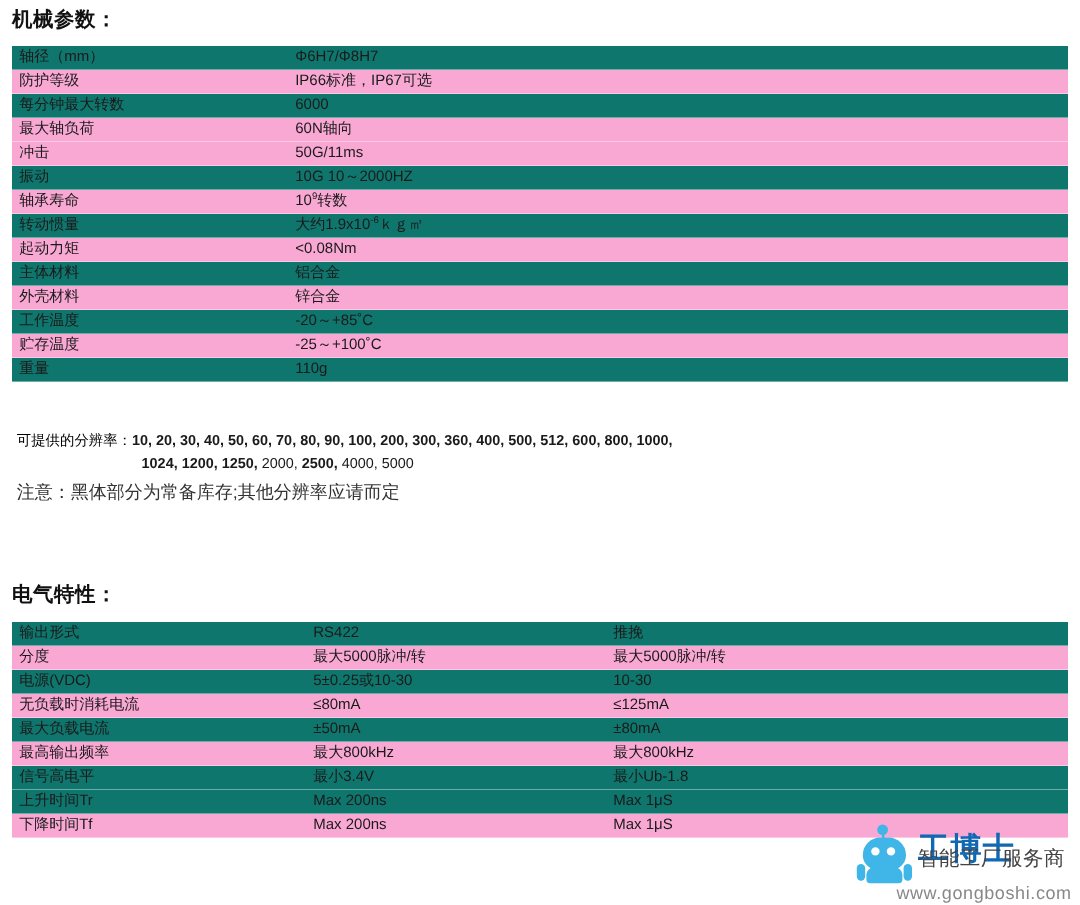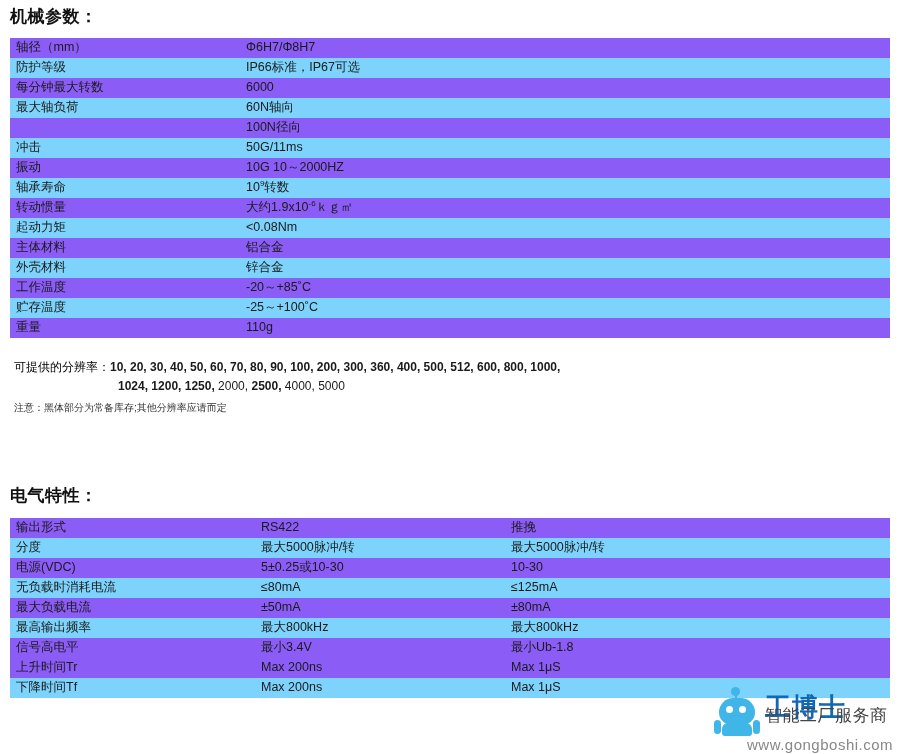--- a/index.html
+++ b/index.html
@@ -55,24 +55,24 @@
   table.spec td {
     padding: 2px 6px 3px 6px;
     height: 15px;
     line-height: 15px;
     vertical-align: middle;
     border: none;
     white-space: nowrap;
     overflow: hidden;
   }
   table.spec tr.band td {
-    background: #8b5cf6;
+    background: #0f766e;
   }
   table.spec tr.plain td {
-    background: #7dd3fc;
+    background: #f9a8d4;
   }
   .col-label { width: 230px; }
   .col-v1 { width: 250px; }
   .col-v2 { width: 400px; }
   .e-label { width: 245px; }
   .e-v1 { width: 250px; }
   .e-v2 { width: 385px; }
   sup {
     font-size: 8px;
     vertical-align: super;
@@ -99,21 +99,21 @@
     position: absolute;
     left: 118px;
     top: 377px;
     font-size: 12px;
     line-height: 19px;
   }
   .note {
     position: absolute;
     left: 14px;
     top: 401px;
-    font-size: 10px;
+    font-size: 15px;
     color: #333;
   }
   
   .logo {
     position: absolute;
     right: 8px;
     bottom: 4px;
     width: 185px;
     height: 62px;
   }
@@ -227,24 +227,20 @@
           <td>防护等级</td>
           <td colspan="2">IP66标准，IP67可选</td>
         </tr>
         <tr class="band">
           <td>每分钟最大转数</td>
           <td colspan="2">6000</td>
         </tr>
         <tr class="plain">
           <td>最大轴负荷</td>
           <td colspan="2">60N轴向</td>
-        </tr>
-        <tr class="band">
-          <td></td>
-          <td colspan="2">100N径向</td>
         </tr>
         <tr class="plain">
           <td>冲击</td>
           <td colspan="2">50G/11ms</td>
         </tr>
         <tr class="band">
           <td>振动</td>
           <td colspan="2">10G  10～2000HZ</td>
         </tr>
         <tr class="plain">

